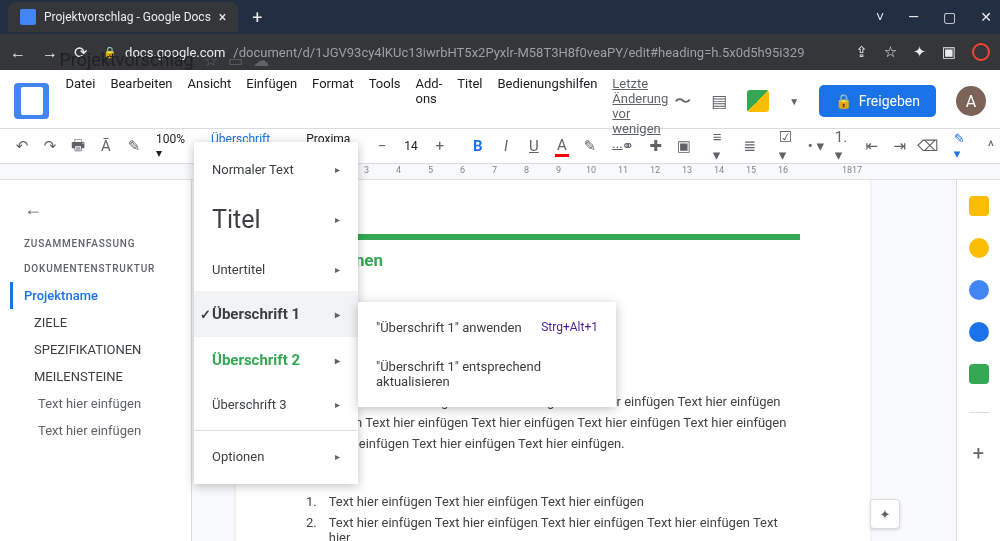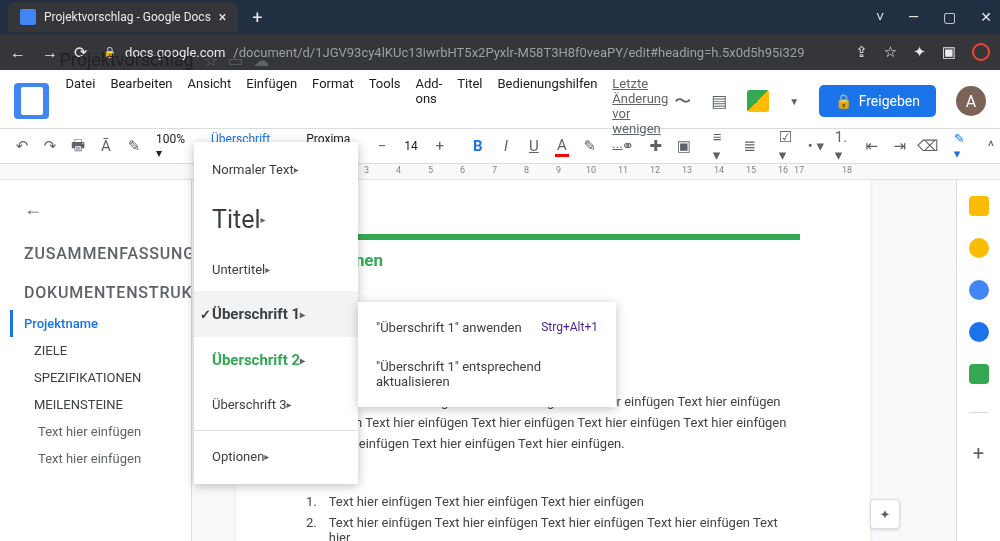--- a/index.html
+++ b/index.html
@@ -35,35 +35,35 @@
 .tbtn{min-width:24px;height:26px;display:flex;align-items:center;justify-content:center;color:#5f6368;font-size:15px;padding:0 3px}
 .tsep{width:1px;height:20px;background:#dadce0;margin:0 3px}
 .tsel{color:#1a73e8;font-size:12px;padding:0 6px;display:flex;align-items:center;gap:4px}
 .ttext{color:#202124;font-size:12px;padding:0 6px}
 .bold{font-weight:bold;color:#1a73e8}
 .ruler{height:16px;background:#f8f9fa;border-bottom:1px solid #e0e0e0;position:relative;font-size:9px;color:#80868b}
 .ruler span{position:absolute;top:1px}
 .content{display:flex;height:calc(541px - 34px - 36px - 58px - 36px - 16px);position:relative}
 .outline{width:192px;border-right:1px solid #dadce0;padding:14px 0 0 10px;overflow:hidden}
 .outline .back{color:#5f6368;font-size:18px;padding:4px 14px}
-.outline h6{font-size:16px;color:#5f6368;letter-spacing:0.8px;margin:20px 0 8px 14px;font-weight:500}
+.outline h6{font-size:10px;color:#5f6368;letter-spacing:0.8px;margin:14px 0 8px 14px;font-weight:500}
 .outline .item{padding:6px 24px;font-size:13px;color:#3c4043}
 .outline .item.active{color:#1a73e8;border-left:3px solid #1a73e8;padding-left:11px;font-weight:500}
 .outline .sub{padding-left:28px;color:#5f6368}
 .page{flex:1;background:#f8f9fa;position:relative;overflow:hidden}
 .sheet{position:absolute;left:44px;top:0;width:634px;background:#fff;min-height:600px;padding:28px 70px;box-shadow:0 0 4px rgba(0,0,0,0.08)}
 .greenline{height:6px;background:#34a853;margin:26px 0 10px}
 .company{color:#34a853;font-weight:bold;font-size:17px}
 .addr{font-size:12px;color:#666;line-height:1.5;margin-top:3px}
 .bodytext{font-size:13px;color:#444;line-height:1.6;margin-top:18px}
 .ol{margin-top:40px;font-size:13px;color:#444}
 .ol .li{display:flex;gap:12px;margin-bottom:6px}
 .section-h{font-weight:bold;font-size:16px;margin-top:28px}
 .dropdown{position:absolute;left:194px;top:142px;width:164px;background:#fff;box-shadow:0 2px 10px rgba(0,0,0,0.25);z-index:50;padding:6px 0}
-.dd-item{padding:14px 18px;font-size:13px;display:flex;align-items:center;justify-content:flex-start;color:#3c4043}
+.dd-item{padding:14px 18px;font-size:13px;display:flex;align-items:center;justify-content:space-between;color:#3c4043}
 .dd-item .arrow{color:#5f6368;font-size:10px}
 .dd-title{font-size:25px}
 .dd-h1{font-weight:bold;font-size:15px;background:#f1f3f4}
 .dd-h1 .check{position:absolute;left:6px;font-size:13px}
 .dd-h2{color:#34a853;font-weight:bold;font-size:15px}
 .dd-sep{height:1px;background:#e0e0e0;margin:4px 0}
 .submenu{position:absolute;left:358px;top:302px;width:258px;background:#fff;box-shadow:0 2px 10px rgba(0,0,0,0.25);z-index:60;padding:6px 0}
 .sm-item{padding:12px 18px;font-size:13px;color:#3c4043;display:flex;justify-content:space-between}
 .sm-item .sc{color:#4c1d95;font-size:12px}
 .rightpanel{width:44px;border-left:1px solid #dadce0;display:flex;flex-direction:column;gap:22px;padding-top:16px;align-items:center}
@@ -197,21 +197,21 @@
   <span style="left:492px">7</span>
     <span style="left:524px">8</span>
   <span style="left:556px">9</span>
     <span style="left:586px">10</span>
   <span style="left:618px">11</span>
     <span style="left:650px">12</span>
   <span style="left:682px">13</span>
     <span style="left:714px">14</span>
   <span style="left:746px">15</span>
     <span style="left:778px">16</span>
-  <span style="left:794px">17</span>
+  <span style="left:852px">17</span>
     <span style="left:842px">18</span>
 </div>
 
 <div class="content">
   <div class="outline">
     <div class="back">←</div>
     <h6>ZUSAMMENFASSUNG</h6>
     <h6>DOKUMENTENSTRUKTUR</h6>
     <div class="item active">Projektname</div>
     <div class="item">ZIELE</div>

